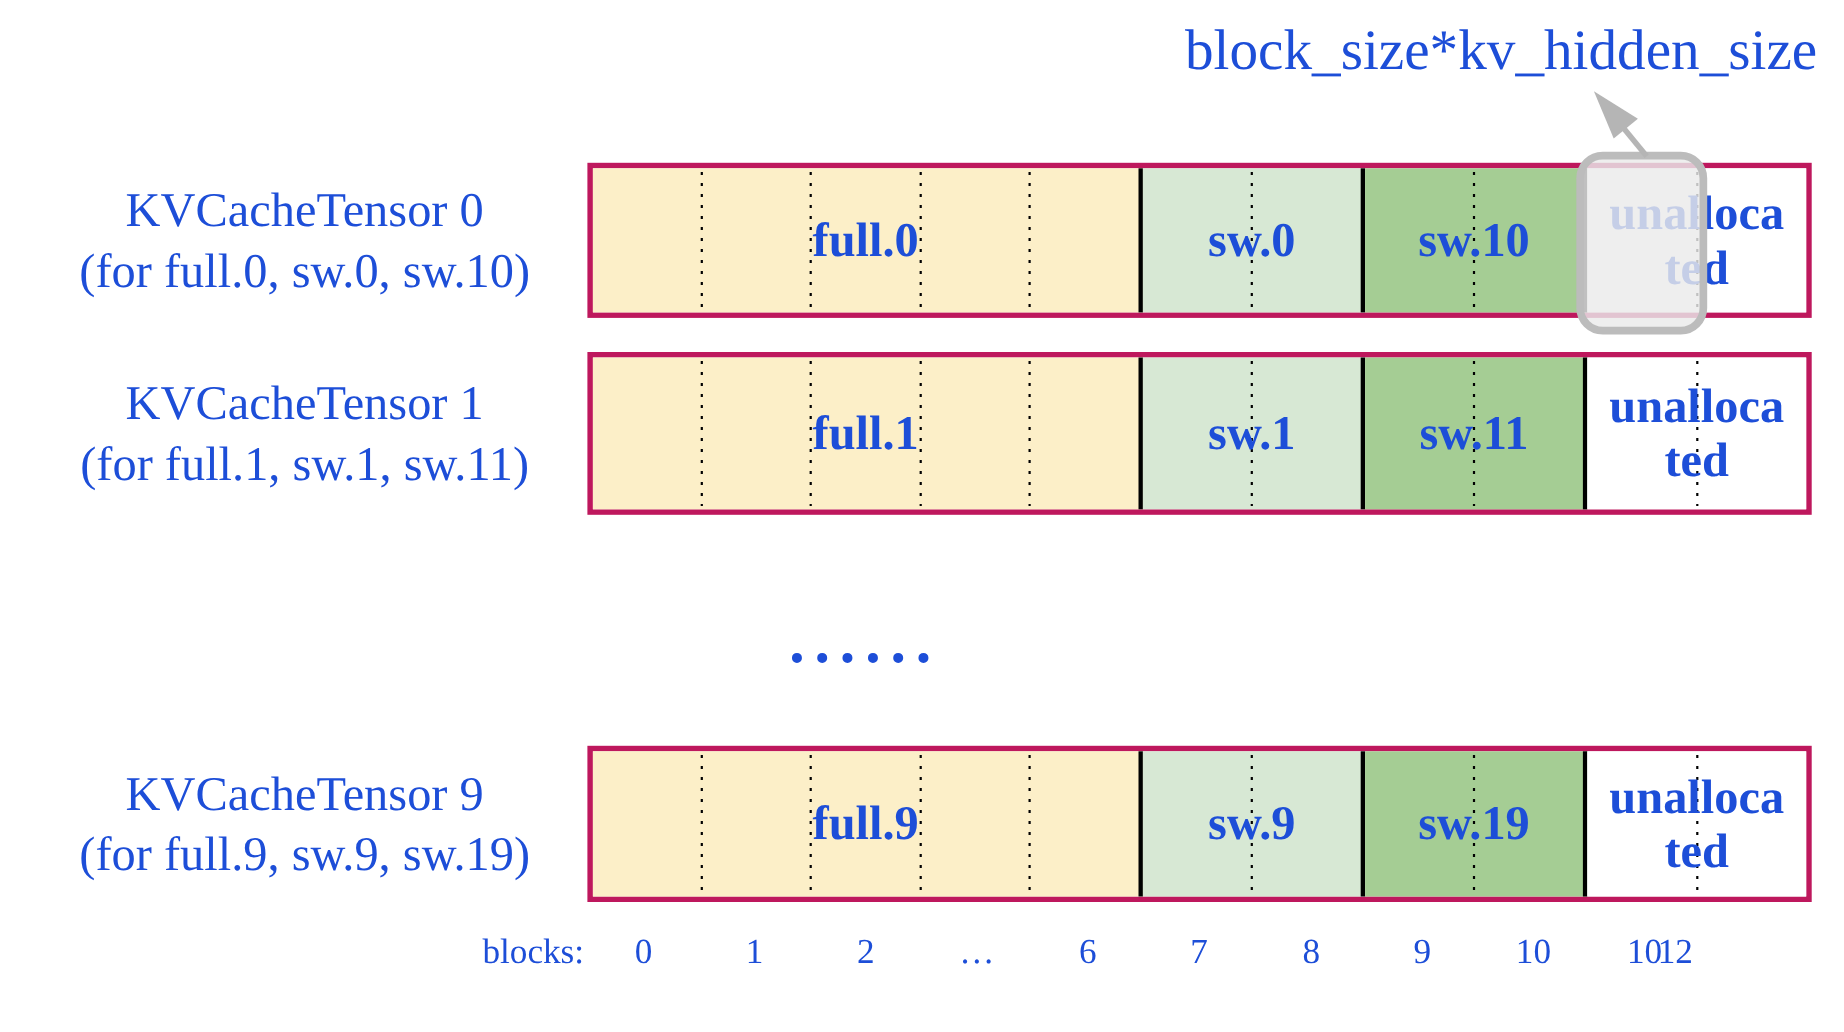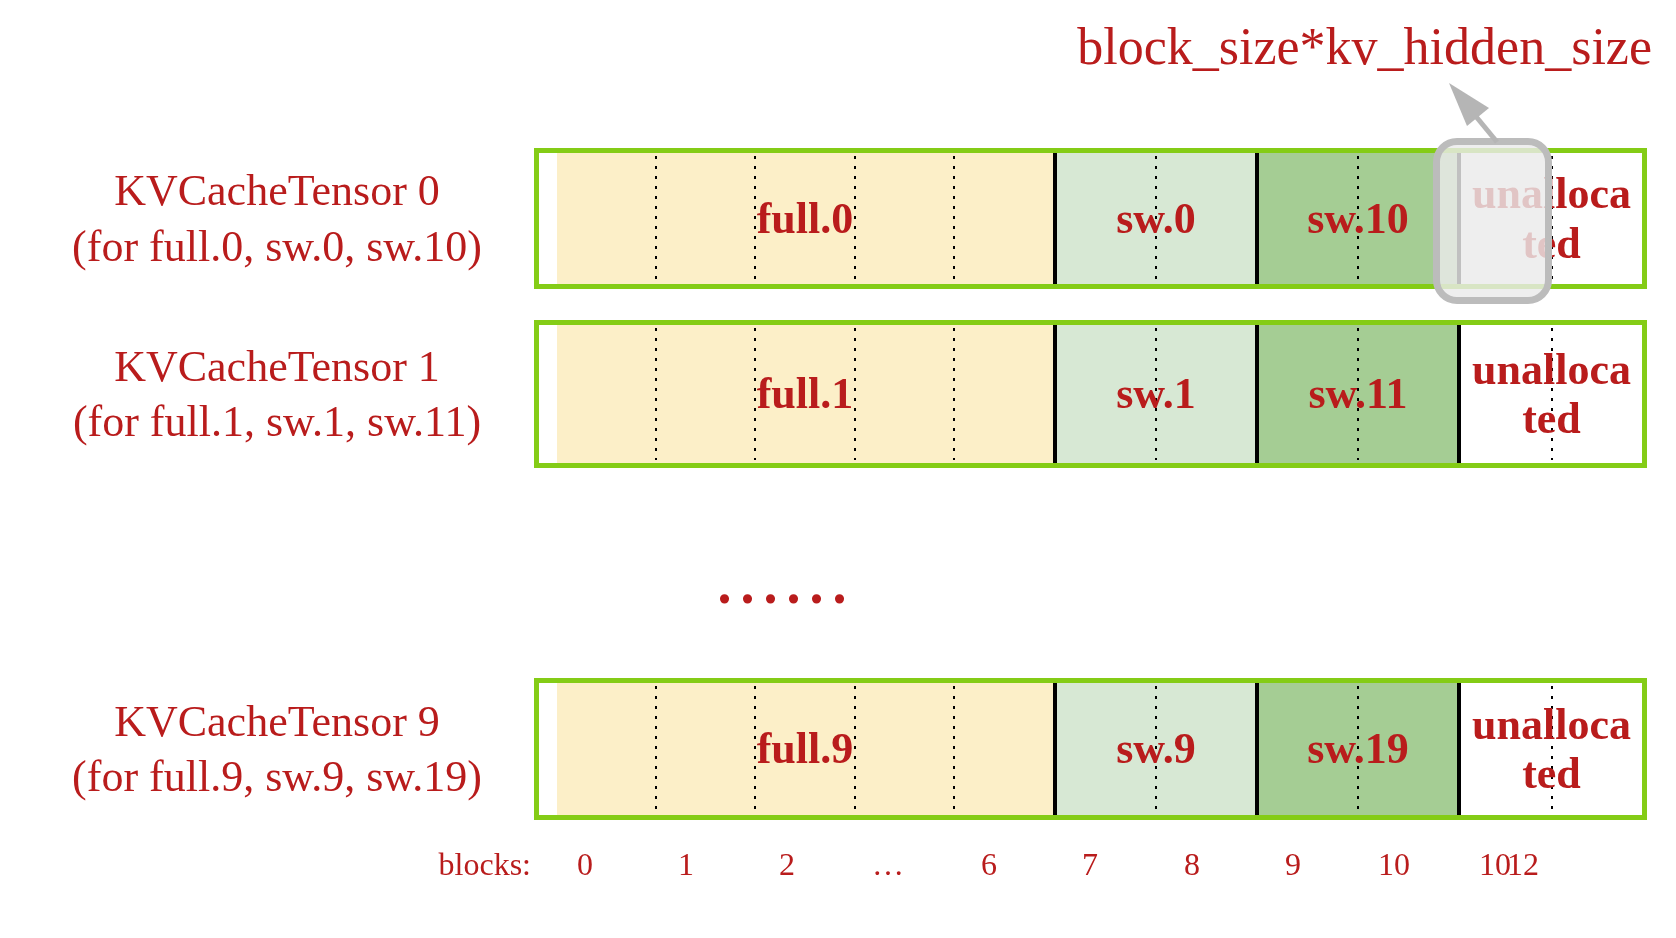--- a/index.html
+++ b/index.html
@@ -1,36 +1,36 @@
 <!DOCTYPE html>
 <html style="--full: #fcefc8; --sw_a: #d7e8d4; --sw_b: #a5cd94; --unallocated: #ffffff; --highlight_border: #bcbcbc; --highlight_fill: rgba(234,234,234,0.82); --arrow: #b5b5b5; --border: #000000;"><head>
 <meta charset="utf-8">
 <style>
   html,body{margin:0;padding:0;background:#fff;}
   .canvas{
     position:relative;width:1676px;height:938px;background:#fff;overflow:hidden;
-    font-family:"Liberation Serif","DejaVu Serif",serif;color:#b91c1c;
+    font-family:"Liberation Serif","DejaVu Serif",serif;color:#1d4ed8;
   }
   
   .annotation{
     position:absolute;top:18px;left:900px;width:752px;
     text-align:right;font-size:52px;line-height:1.1;white-space:nowrap;
   }
   .arrow-svg{position:absolute;left:1430px;top:70px;width:130px;height:80px;z-index:6;}
 
   
   .row{position:absolute;left:0;width:1676px;}
   .row-label{
     position:absolute;left:36px;width:482px;height:100%;
     display:flex;flex-direction:column;justify-content:center;align-items:center;
     font-size:44px;line-height:1.26;text-align:center;white-space:nowrap;
   }
   .bar{
     position:absolute;left:534px;top:0;width:1113px;height:100%;
-    box-sizing:border-box;border:5px solid #84cc16;display:flex;background:#fff;padding-left:18px;
+    box-sizing:border-box;border:5px solid #be185d;display:flex;background:#fff;
   }
   .seg{position:relative;box-sizing:border-box;height:100%;
     display:flex;align-items:center;justify-content:center;}
   .seg:not(:last-child){border-right:4px solid #000;}
   .seg-full{width:500px;background:var(--full,#fcefc8);}
   .seg-swa {width:202px;background:var(--sw_a,#d7e8d4);}
   .seg-swb {width:202px;background:var(--sw_b,#a5cd94);}
   .seg-un  {flex:1;background:var(--unallocated,#ffffff);align-items:center;}
   .seg-label{
     position:relative;z-index:2;font-weight:bold;font-size:44px;line-height:1.12;text-align:center;

